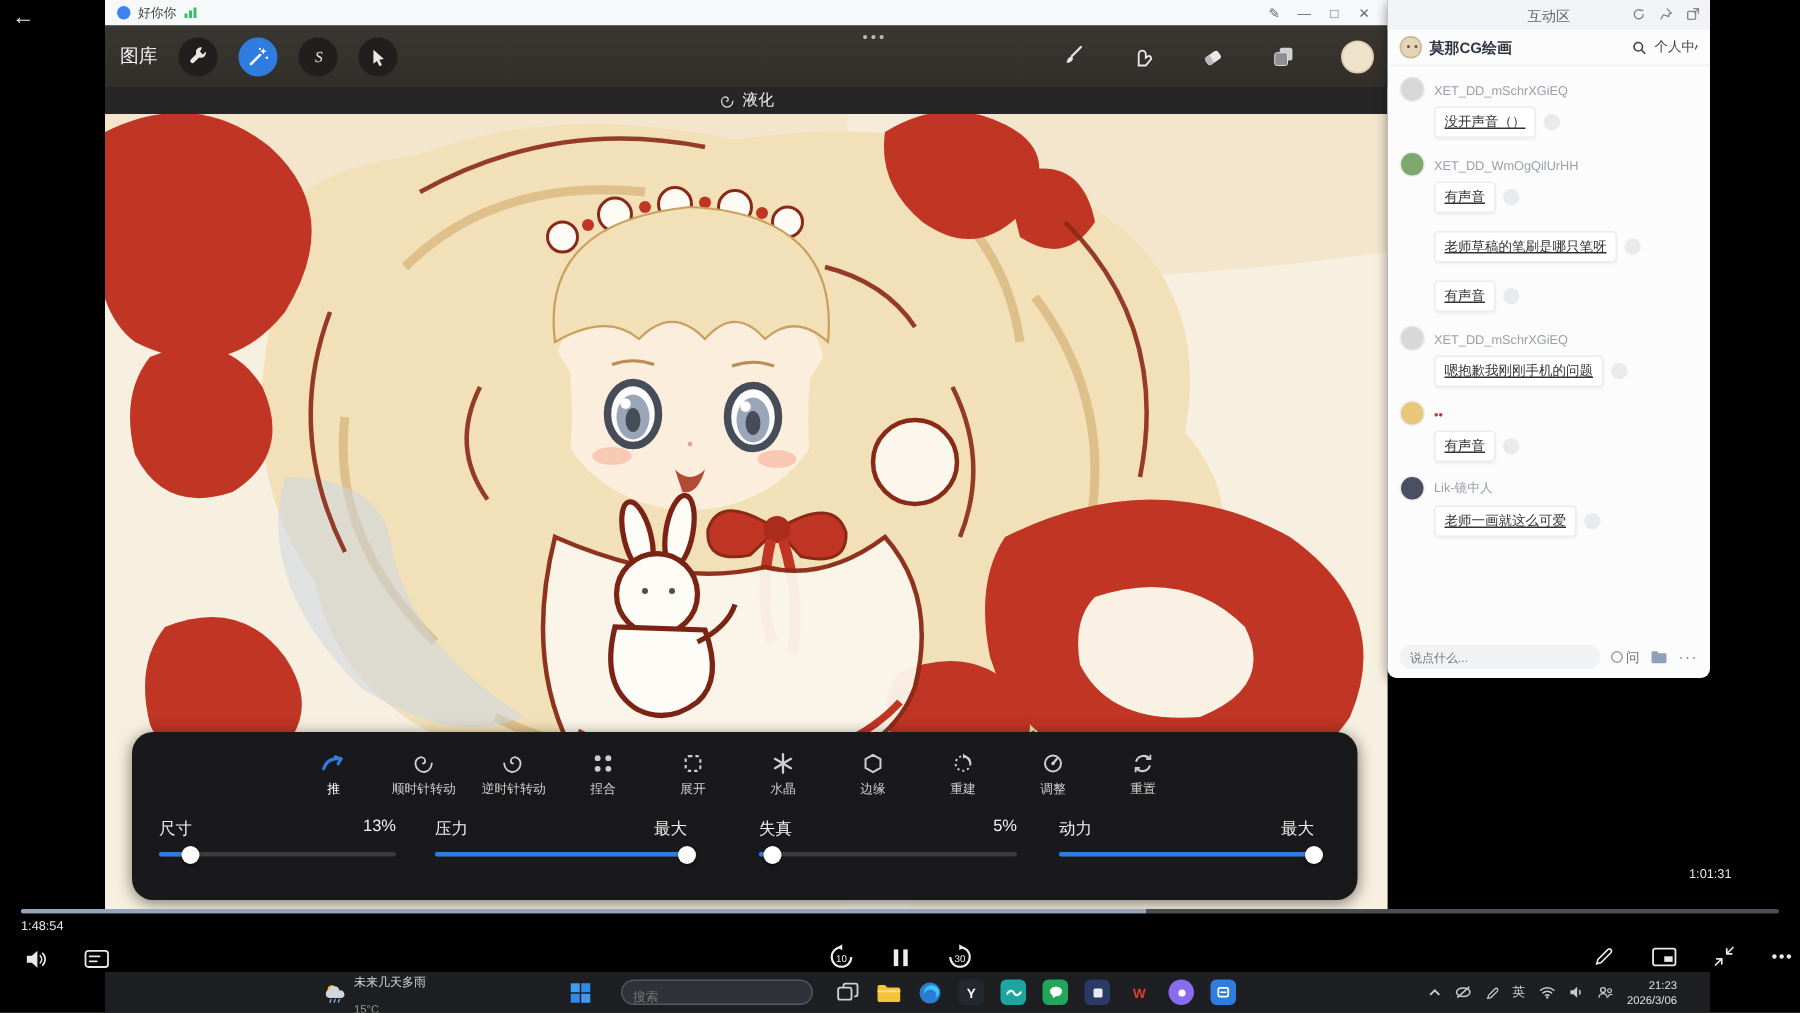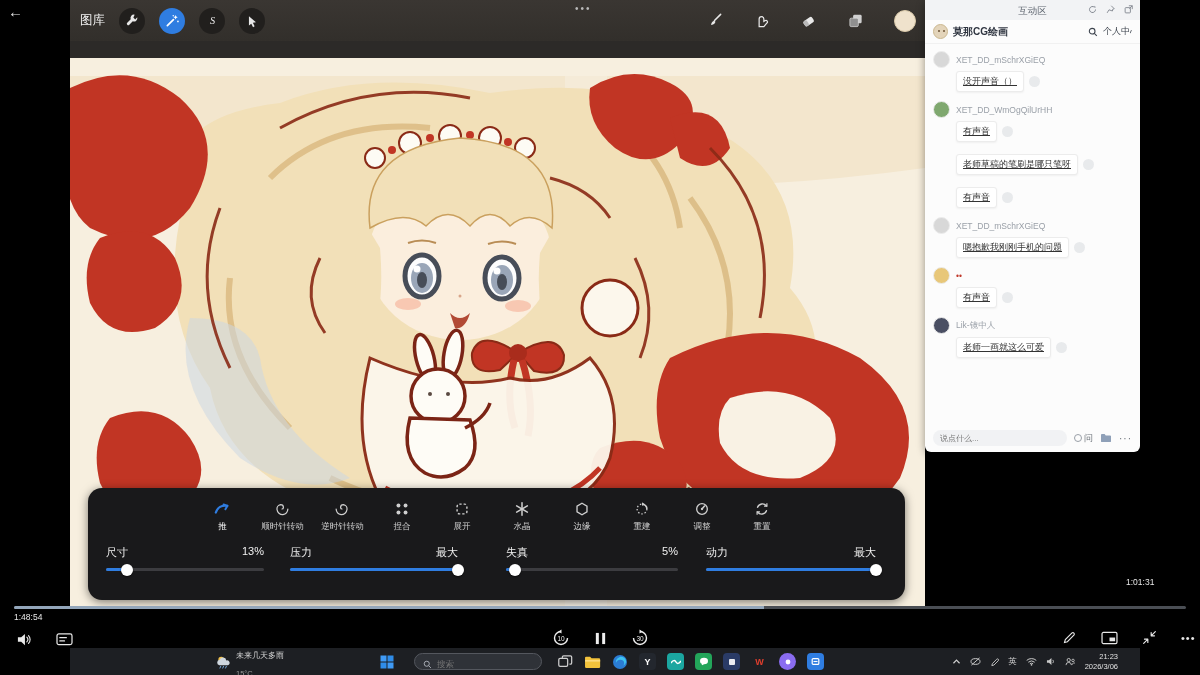--- a/index.html
+++ b/index.html
@@ -96,40 +96,54 @@
   .cmore { color:#6a7078; font-size:10px; letter-spacing:1px; cursor:pointer; }
 
   
   .taskbar { left:70px; top:648px; width:1070px; height:27px; background:#1d1f23;
              display:flex; align-items:center; }
   .weather { margin-left:146px; display:flex; align-items:center; gap:5px; width:112px; cursor:pointer; }
   .wt1 { font-size:8px; color:#d6d6d6; line-height:1.2; white-space:nowrap; }
   .wt2 { font-size:7.5px; color:#9a9a9a; line-height:1.2; }
   .start { margin-left:52px; cursor:pointer; display:flex; }
   .searchbox { margin-left:20px; width:128px; height:17px; border-radius:9px; background:#2f3238;
-               border:1px solid #54575e; display:flex; align-items:flex-end; gap:5px; padding:0 8px; }
+               border:1px solid #54575e; display:flex; align-items:flex-end; gap:5px; padding:0 8px;flex-direction:column; }
   .searchbox input { flex:1; min-width:0; background:transparent; border:none; outline:none;
                      font-size:8.5px; color:#9aa0a8; }
   .appicons { display:flex; align-items:center; gap:11px; margin-left:15px; }
   .appicons > span { display:flex; cursor:pointer; }
   .ic { width:17px; height:17px; border-radius:4px; display:flex; align-items:center; justify-content:center;
         font-size:9px; font-weight:bold; }
   .tray { margin-left:auto; margin-right:22px; display:flex; align-items:center; gap:9px; }
   .tray .glyph { color:#cfcfcf; font-size:8.5px; cursor:pointer; }
   .clock { text-align:right; font-size:7.5px; color:#e0e0e0; line-height:1.3; cursor:pointer; }
 </style>
 </head>
 <body>
 
 <div id="stage">
 
   <div class="abs back-btn">←</div>
 
   <div class="abs app-window">
 
+    <div class="titlebar">
+      <span class="appdot"></span>
+      <span class="apptitle">好你你</span>
+      <span class="signal">
+          <i style="height:3px"></i>
+          <i style="height:5px"></i>
+          <i style="height:7px"></i>
+        </span>
+      <span class="tb-spacer"></span>
+      <span class="tb-btn">✎</span>
+      <span class="tb-btn">—</span>
+      <span class="tb-btn">□</span>
+      <span class="tb-btn">✕</span>
+    </div>
 
     <div class="toolbar">
       <span class="gallery">图库</span>
       <span class="tool-circle">
         <svg width="15" height="15" viewBox="0 0 16 16">
             <path d="M10.3 1.8a3.6 3.6 0 0 0-4.2 4.8L2.4 10.3a1.55 1.55 0 0 0 2.2 2.2l3.7-3.7a3.6 3.6 0 0 0 4.8-4.2L10.9 6.8 8.9 4.8Z" fill="#e8e8e8"></path>
           </svg>
       </span>
       <span class="tool-circle active">
         <svg width="15" height="15" viewBox="0 0 16 16">
@@ -263,20 +277,26 @@
             <path d="M210 70 Q300 20 400 40"></path>
           <path d="M640 90 Q710 160 690 260"></path>
             <path d="M480 450 Q560 470 620 430"></path>
           <path d="M250 200 Q230 240 255 275"></path>
             <path d="M565 200 Q590 250 570 300"></path>
           <path d="M480 120 Q520 130 540 160"></path>
             <path d="M320 440 Q300 470 320 490"></path>
         </g>
       </svg>
 
+      <div class="banner">
+        <svg width="11" height="11" viewBox="0 0 18 18">
+            <path d="M9 9a1.6 1.6 0 0 0 1.6-1.6A3.2 3.2 0 0 0 7.4 4.2 4.8 4.8 0 0 0 3.4 9.6 6.4 6.4 0 0 0 10 15.4 7 7 0 0 0 15.6 9" stroke="#ddd" stroke-width="1.4" fill="none" stroke-linecap="round"></path>
+          </svg>
+        <span>液化</span>
+      </div>
 
       <div class="liquify">
         <div class="lq-tools">
           <div class="tool active">
             <svg width="18" height="16" viewBox="0 0 18 18">
                 <path d="M2 13 C4 7 8 4.5 15 5.5" stroke="#2f7de1" stroke-width="2.4" fill="none" stroke-linecap="round"></path>
                 <path d="M15 5.5 l-4.2-1.6 M15 5.5 l-2.2 3.8" stroke="#2f7de1" stroke-width="2.2" stroke-linecap="round"></path>
               </svg>
             <span class="tlabel">推</span>
           </div>

